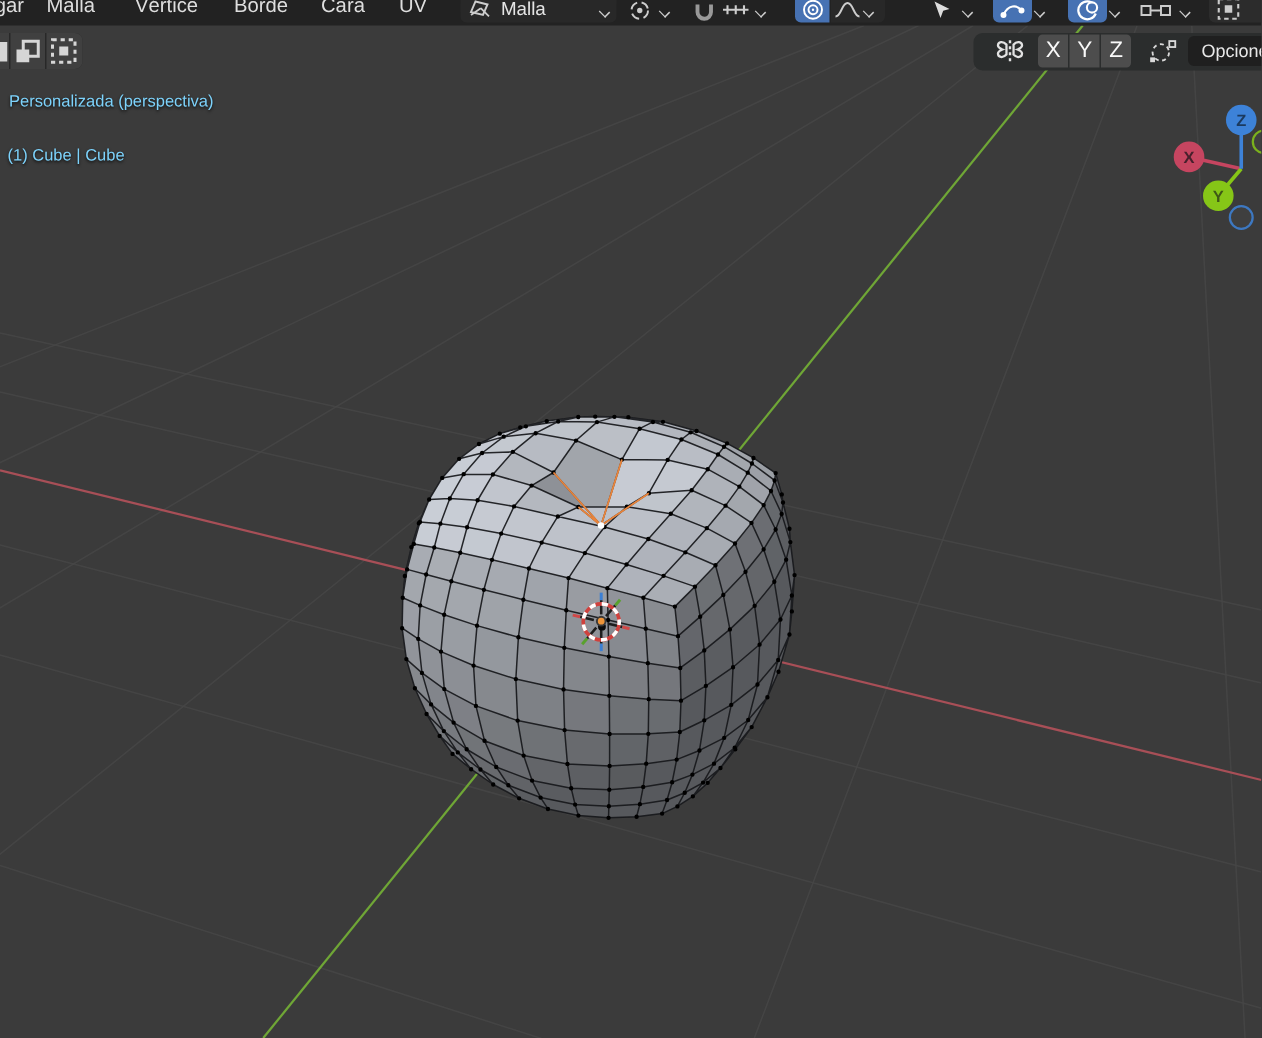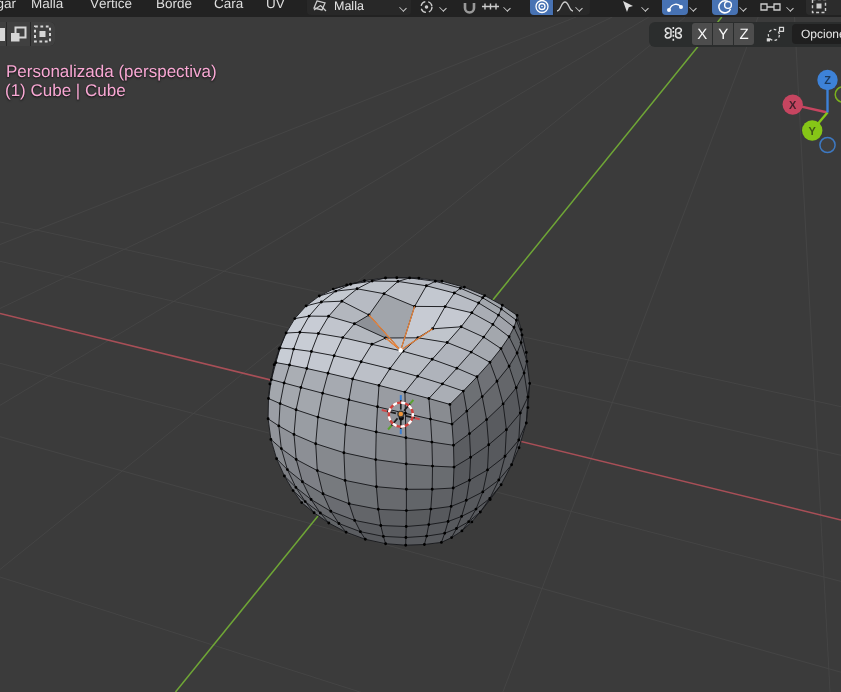--- a/index.html
+++ b/index.html
@@ -15,21 +15,21 @@
 .chev:after{content:"";position:absolute;left:1px;top:8px;width:5px;height:5px;
   border-right:1.4px solid #cfcfcf;border-bottom:1.4px solid #cfcfcf;transform:rotate(45deg) scale(1,.8)}
 
 .fgroup{position:absolute;display:flex;align-items:center;background:#282828;border-radius:5px;height:24px}
 .selbtn{width:23.5px;height:24px;background:#404040;margin-right:1px;position:relative}
 .xyz{width:21.5px;height:22px;background:#4d4d4d;color:#fafafa;font-size:15px;text-align:center;
   line-height:22px;margin-right:1px}
 #optbtn{height:20px;background:#1f1f1f;color:#e8e8e8;font-size:12px;border-radius:4px 0 0 4px;
   display:flex;align-items:center;padding-left:9px;width:51px;overflow:hidden;white-space:nowrap}
 
-.ovl{position:absolute;color:#f9a8d4;font-size:17px;text-shadow:0 1px 2px rgba(0,0,0,0.8);white-space:pre}
+.ovl{position:absolute;color:#7dd3fc;font-size:11px;text-shadow:0 1px 2px rgba(0,0,0,0.8);white-space:pre}
 </style></head>
 <body>
 <div id="root">
 <svg width="841" height="675" viewBox="0 17 841 675" style="position:absolute;left:0;top:17px">
       <rect x="0" y="17" width="841" height="675" fill="#3b3b3b"></rect>
       <g stroke="#474747" stroke-width="1" stroke-opacity="0.85">
         <line x1="0" y1="222.0" x2="841" y2="406.7"></line>
         <line x1="0" y1="261.3" x2="841" y2="455.3"></line>
         <line x1="0" y1="363.3" x2="841" y2="581.4"></line>
         <line x1="0" y1="436.7" x2="841" y2="672.2"></line>
@@ -582,13 +582,13 @@
   <div class="xyz" style="border-radius:0 3px 3px 0">Z</div>
   <svg width="24" height="18" viewBox="0 0 24 18" style="margin-left:7px">
     <circle cx="11.5" cy="10" r="5.8" fill="none" stroke="#d9d9d9" stroke-width="1.3" stroke-dasharray="2.8 2.5"></circle>
     <rect x="17.5" y="2" width="4.2" height="4.2" fill="none" stroke="#d9d9d9" stroke-width="1.3"></rect>
     <rect x="4" y="13.5" width="3.4" height="3.4" fill="#d9d9d9"></rect>
   </svg>
   <div id="optbtn" style="margin-left:7px">Opciones</div>
 </div>
 
 <div class="ovl" style="left:6px;top:62px">Personalizada (perspectiva)</div>
-<div class="ovl" style="left:5px;top:81px">(1) Cube | Cube</div>
+<div class="ovl" style="left:5px;top:98px">(1) Cube | Cube</div>
 </div>
 </body></html>

